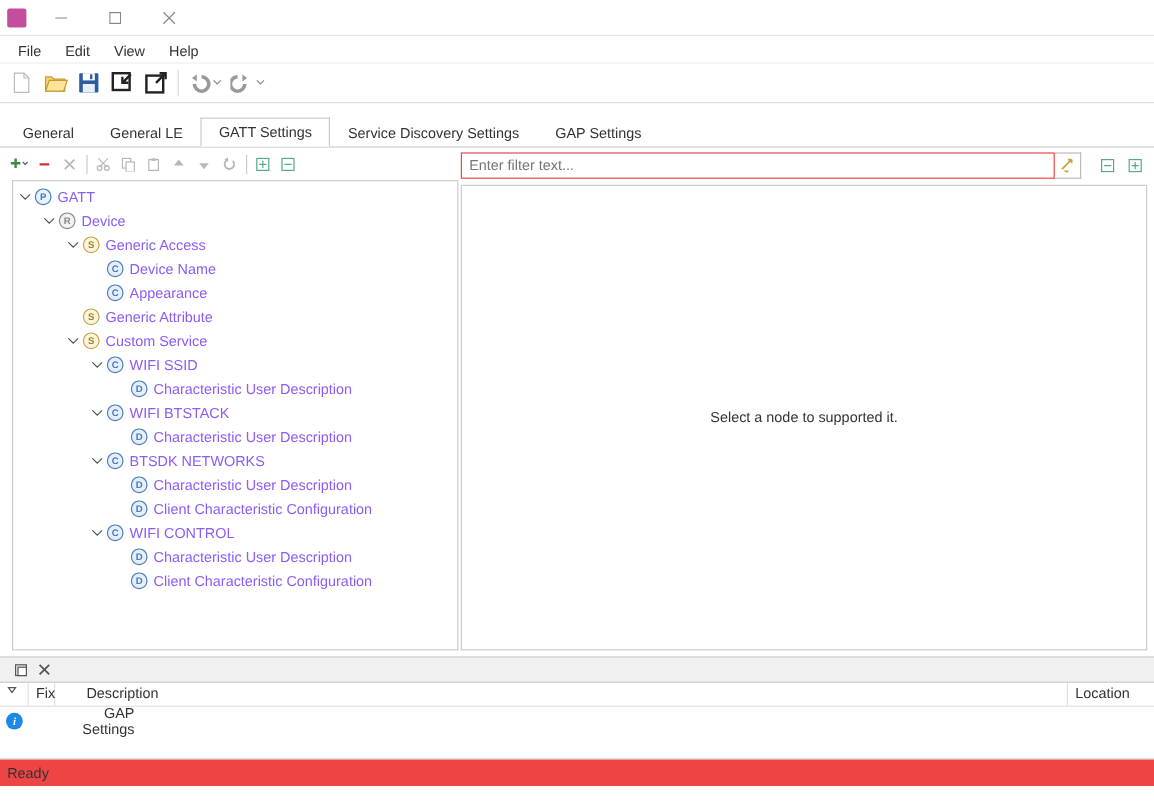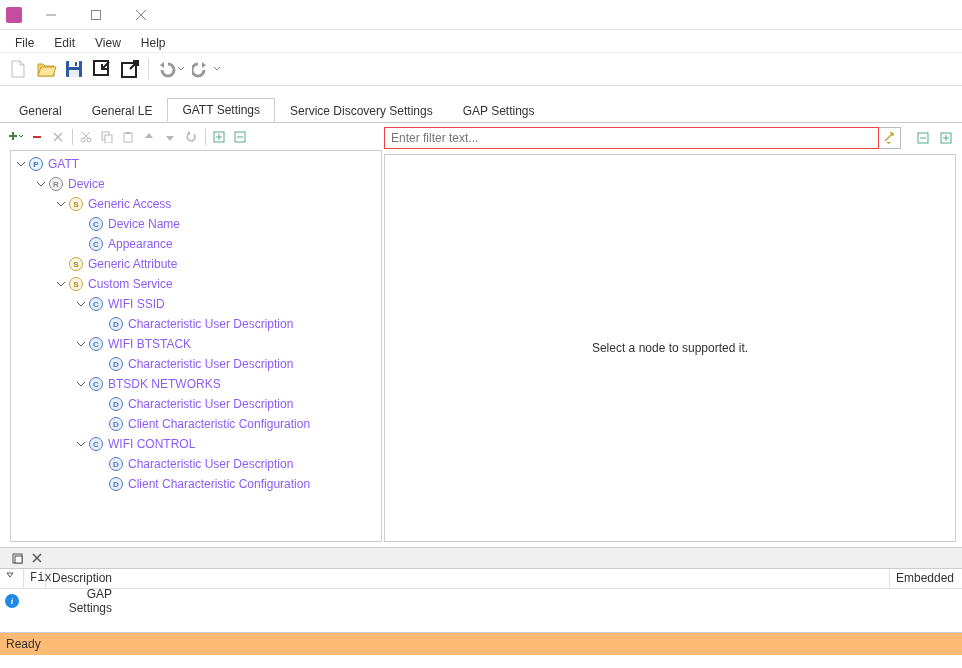--- a/index.html
+++ b/index.html
@@ -45,34 +45,34 @@
   .rt-btn { width: 20px; height: 20px; display: flex; align-items: center; justify-content: center; margin-left: 3px; }
   .config-panel { flex: 1; border: 1px solid #ccc; margin: 2px 0; display: flex; align-items: center; justify-content: center; color: #333; }
   
   .notice-header { height: 22px; background: #f0f0f0; border-top: 1px solid #ccc; border-bottom: 1px solid #ccc; display: flex; align-items: center; padding: 0 6px; }
   .notice-header .nh-label { flex: 1; }
   .notice-header .nh-btn { width: 18px; height: 18px; display: flex; align-items: center; justify-content: center; color: #555; margin-left: 2px; }
   
   .notice-cols { height: 20px; display: flex; border-bottom: 1px solid #e0e0e0; font-size: 12px; color: #333; }
   .notice-cols div { padding: 2px 6px; border-right: 1px solid #e0e0e0; }
   .nc-icon { width: 24px; }
-  .nc-fix { width: 22px; font-family: Liberation Mono, monospace; }
-  .nc-desc { flex: 1; }
+  .nc-fix { width: 22px; }
+  .nc-desc { flex: 1; margin-left: 20px; }
   .nc-loc { width: 72px; border-right: none !important; }
   
   .notice-row { height: 24px; display: flex; align-items: center; font-size: 12px; }
   .notice-row .nr-icon { width: 24px; display: flex; justify-content: center; }
   .notice-row .nr-fix { width: 22px; }
   .notice-row .nr-desc { flex: 1; padding-left: 6px; }
   .notice-row .nr-loc { width: 72px; text-align: right; padding-right: 6px; }
   .info-circle { width: 14px; height: 14px; border-radius: 50%; background: #1e88e5; color: #fff; display: flex; align-items: center; justify-content: center; font-size: 9px; font-style: italic; font-weight: bold; font-family: Georgia, serif; }
   
   .notice-spacer { height: 20px; border-bottom: 1px solid #ccc; }
 
-  .statusbar { height: 22px; background: #fdba74; display: flex; align-items: center; padding: 0 6px; font-size: 12px; }
+  .statusbar { height: 22px; background: #ef4444; display: flex; align-items: center; padding: 0 6px; font-size: 12px; }
   .statusbar .sb-left { flex: 1; }
   
   svg { display: block; }
 </style>
 </head>
 <body>
 
 <div class="titlebar">
   <div class="app-icon"></div>
   <div class="win-btn">
@@ -390,21 +390,21 @@
 </div>
 
 <div class="notice-cols">
   <div class="nc-icon">
       <svg width="8" height="8">
         <path d="M1 2h6l-3 4z" fill="none" stroke="#555"></path>
       </svg>
     </div>
   <div class="nc-fix">Fix</div>
   <div class="nc-desc">Description</div>
-  <div class="nc-loc">Embedded</div>
+  <div class="nc-loc">Location</div>
 </div>
 
 <div class="notice-row">
   <div class="nr-icon">
       <div class="info-circle">i</div>
     </div>
   <div class="nr-fix"></div>
   <div class="nr-loc">GAP Settings</div>
 </div>
 

